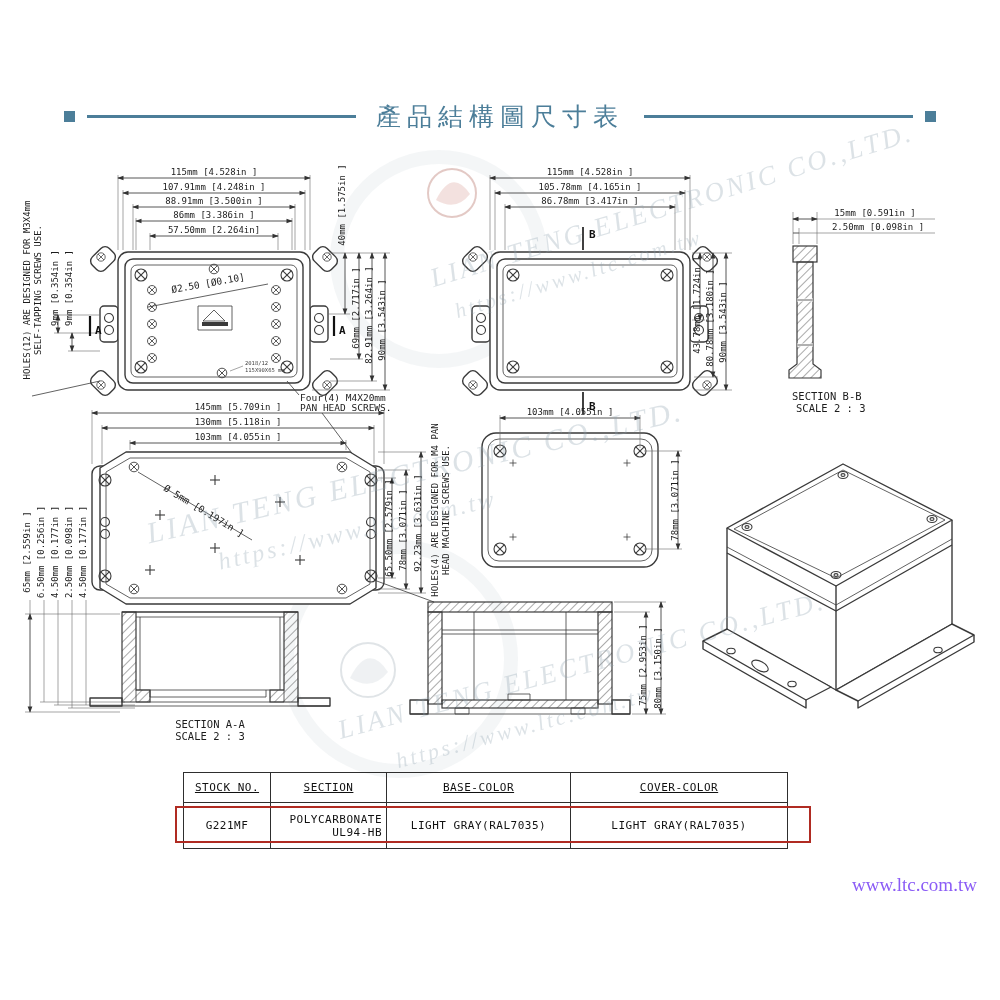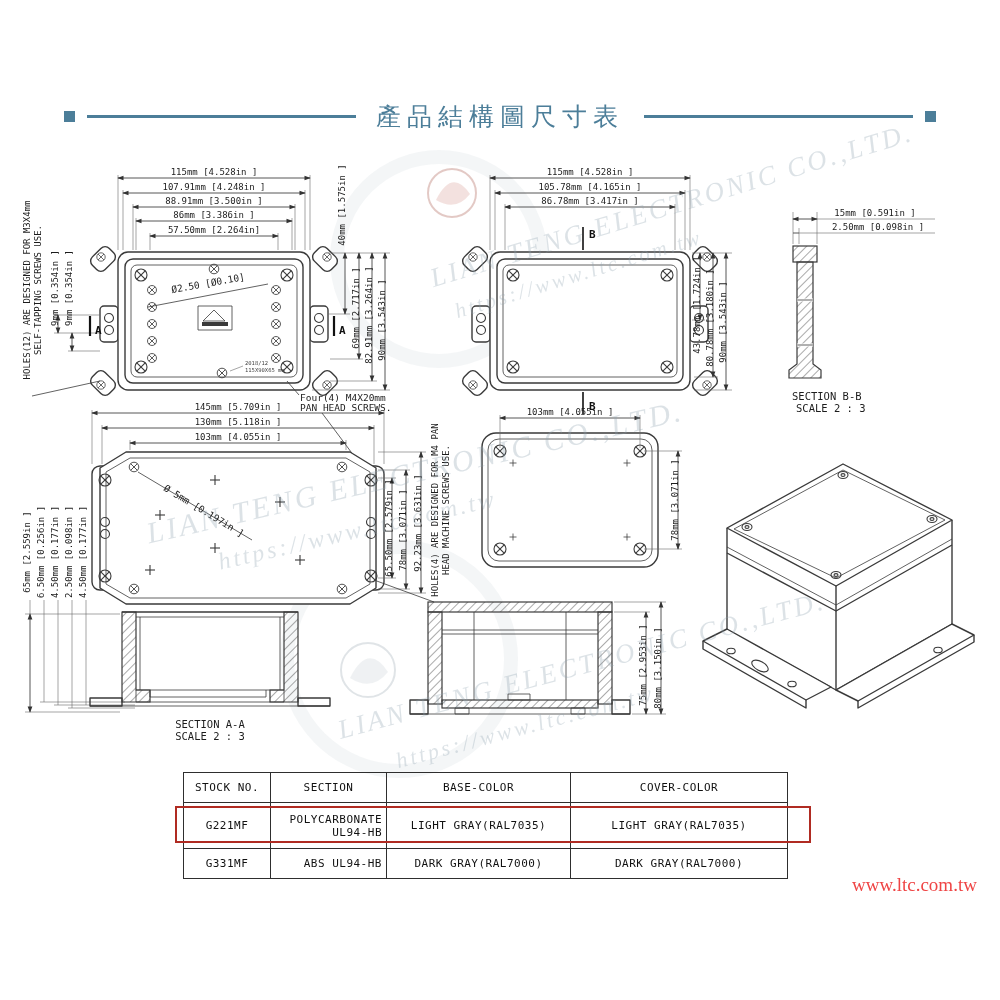--- a/index.html
+++ b/index.html
@@ -29,29 +29,29 @@
   .wm{position:absolute;color:#8fa3b0;opacity:.30;font-family:"Liberation Serif",serif;
       font-style:italic;white-space:nowrap;pointer-events:none;letter-spacing:3px;}
   .ghost{position:absolute;border:14px solid rgba(150,165,175,.10);border-radius:50%;pointer-events:none;}
   
   .spec{position:absolute;left:183px;top:772px;border-collapse:collapse;table-layout:fixed;
         font:11px "DejaVu Sans Mono",monospace;color:#111;}
   .spec th,.spec td{border:1.6px solid #2e2e2e;text-align:center;padding:0 4px;letter-spacing:.5px;
         font-weight:normal;overflow:hidden;}
   .spec td.mat{text-align:right;padding-left:7px;}
   .spec td.mat div:empty{display:none;}
-  .spec tr.hrow{height:30px;}
+  .spec tr.hrow{height:30px;text-decoration:underline;}
   .spec tr.r1{height:46px;}
   .spec tr.r2{height:34px;}
   .spec tr.r3{height:30px;}
   .red-box{position:absolute;left:175px;top:806px;width:632px;height:33px;
            border:2px solid #B02B22;pointer-events:none;}
   
   .site-link{position:absolute;left:852px;top:874px;font-family:"Liberation Serif",serif;
-             font-size:19px;color:#ef4444;text-decoration:none;}
+             font-size:19px;color:#8b5cf6;text-decoration:none;}
 </style>
 </head>
 <body>
 
 <div class="page">
 
   <div class="titlebar">
     <div class="cap"></div>
     <div class="rule"></div>
     <div class="title-text">產品結構圖尺寸表</div>
@@ -453,29 +453,20 @@
     <tbody>
       <tr class="r1">
         <td>G221MF</td>
         <td class="mat">
           <div>POLYCARBONATE</div>
           <div>UL94-HB</div>
         </td>
         <td>LIGHT GRAY(RAL7035)</td>
         <td>LIGHT GRAY(RAL7035)</td>
       </tr>
-      <tr class="r3">
-        <td>G331MF</td>
-        <td class="mat">
-          <div>ABS UL94-HB</div>
-
-        </td>
-        <td>DARK GRAY(RAL7000)</td>
-        <td>DARK GRAY(RAL7000)</td>
-      </tr>
     </tbody>
   </table>
 
   <div class="red-box"></div>
 
   <a class="site-link" href="#">www.ltc.com.tw</a>
 
 </div>
 
 </body></html>

